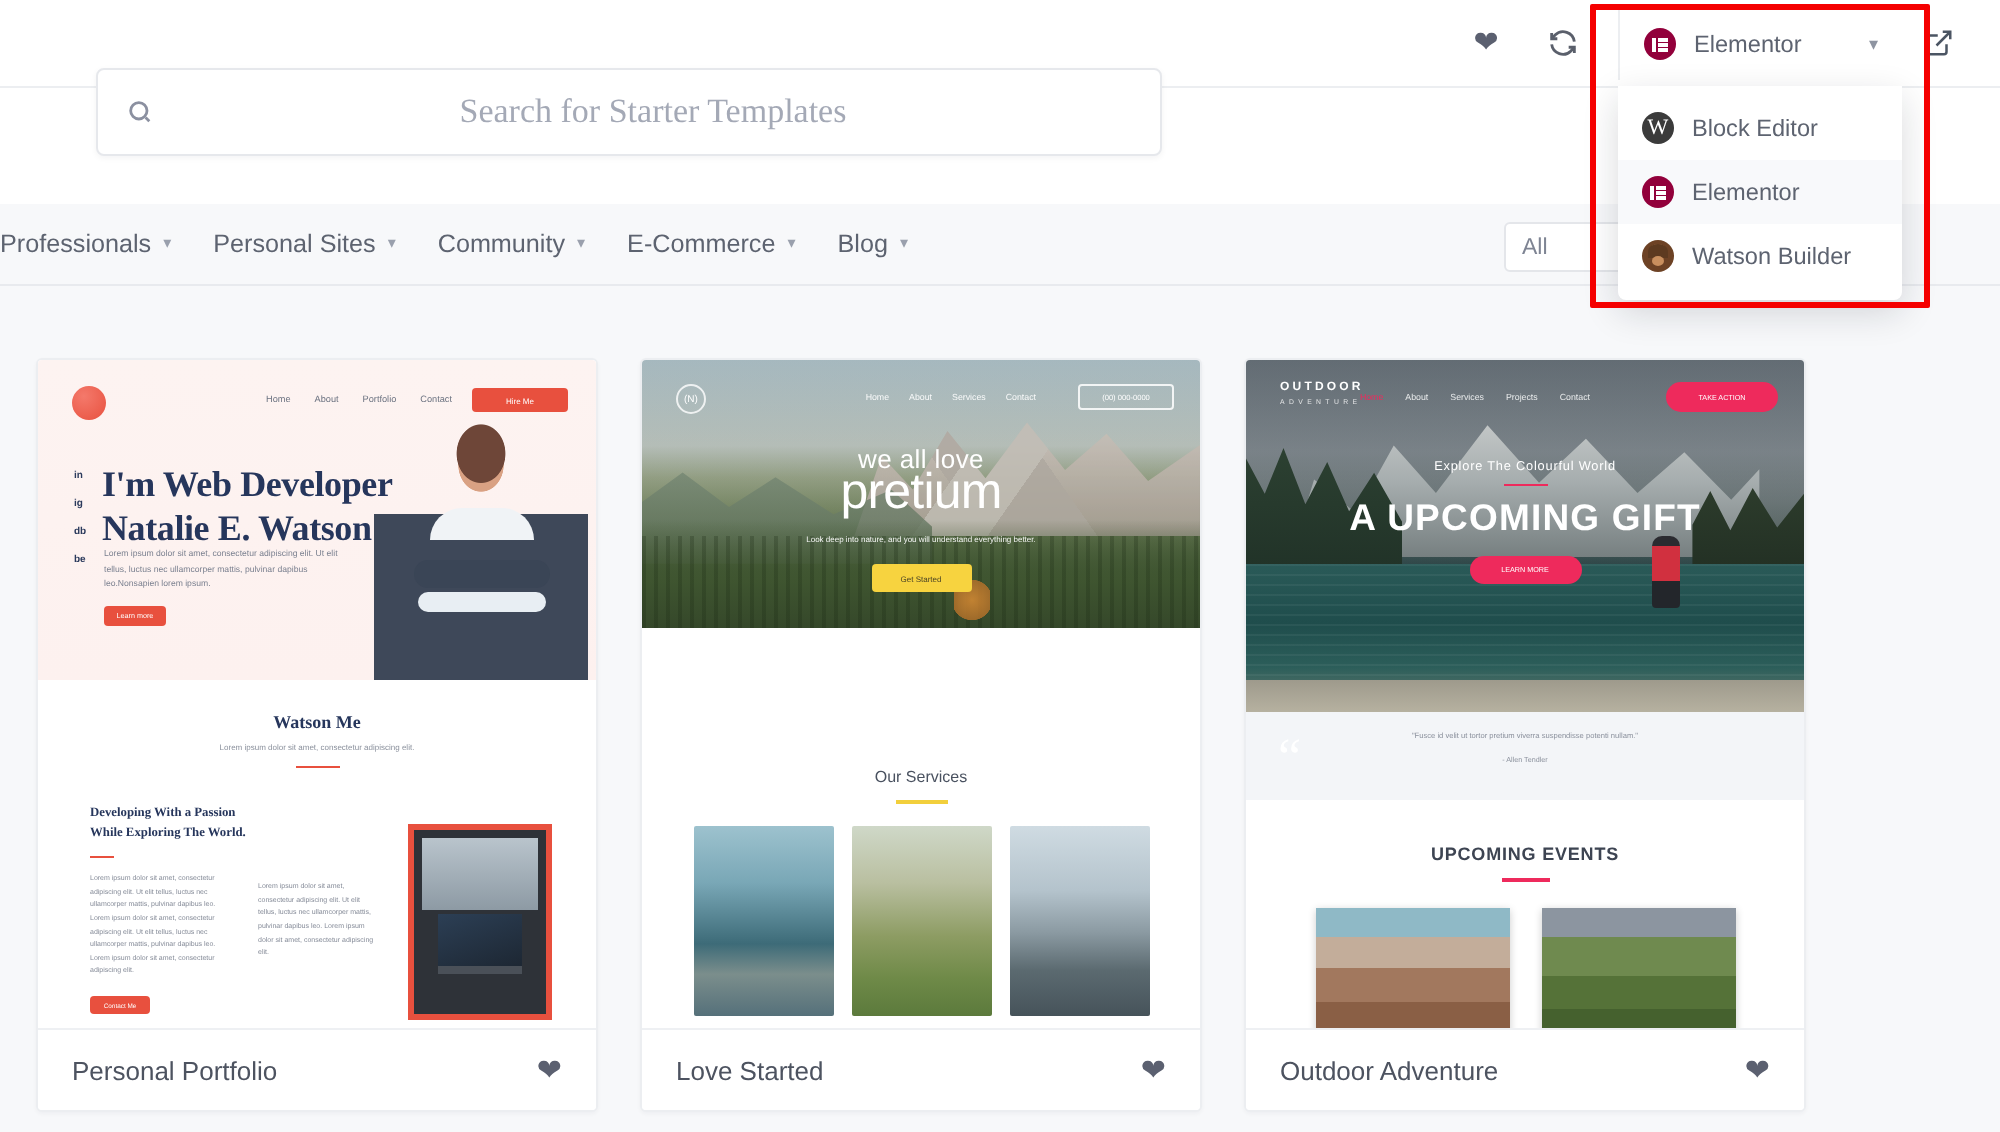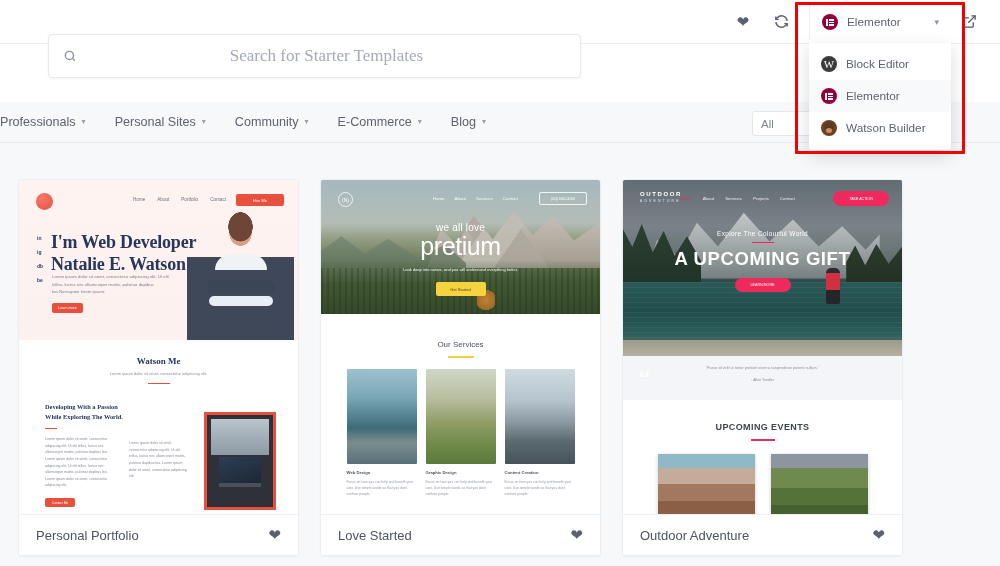--- a/index.html
+++ b/index.html
@@ -43,21 +43,21 @@
   }
   .search-input::placeholder { color: #a4a9b6; }
 
   
   .navrow {
     position: absolute; top: 102px; left: 0; width: 1000px; height: 41px;
     background: #f7f8fa;
     border-bottom: 1px solid #e8eaee;
     display: flex; align-items: center;
   }
-  .navitems { display: flex; align-items: center; gap: 29px; padding-left: 0px; }
+  .navitems { display: flex; align-items: center; gap: 21px; padding-left: 0px; }
   .navitem {
     display: flex; align-items: center; gap: 6px; font-size: 12.6px;
     color: #5d6370; cursor: pointer; white-space: nowrap;
   }
   .caret { font-size: 8px; color: #9aa0ad; line-height: 1; }
   .filter-select {
     position: absolute; right: 168px; top: 9px;
     width: 80px; height: 25px; background: #fff;
     border: 1px solid #e4e6ea; border-radius: 3px;
     display: flex; align-items: center; justify-content: space-between;
@@ -171,28 +171,28 @@
     background: repeating-linear-gradient(90deg, rgba(25,40,18,.5) 0 2px, transparent 2px 6px);
     opacity:.5;
   }
   .t2-orange { position:absolute; left: 56%; bottom: 2%; width: 18px; height: 22px;
                background: radial-gradient(circle, #d98b33 0%, #b0702a 70%, transparent 72%); opacity:.85; }
   .t2-logo { position:absolute; left: 17px; top: 12px; width: 15px; height: 15px; border: 1px solid rgba(255,255,255,.8);
              border-radius: 50%; color:#fff; font-size:5px; display:flex; align-items:center; justify-content:center; }
   .t2-nav { position:absolute; right: 82px; top: 16px; display:flex; gap: 10px; font-size: 4.4px; color: rgba(255,255,255,.93); }
   .t2-cta { position:absolute; right: 13px; top: 12px; width: 48px; height: 13px; border:1px solid rgba(255,255,255,.85);
             border-radius:2px; color:#fff; font-size:3.8px; display:flex;align-items:center;justify-content:center; }
-  .t2-sub { position:absolute; left:0; right:0; top: 42px; text-align:center; color:#fff; font-size: 10px; letter-spacing:.2px; }
+  .t2-sub { position:absolute; left:0; right:0; top: 42px; text-align:center; color:#fff; font-size: 13px; letter-spacing:.2px; }
   .t2-title { position:absolute; left:0; right:0; top: 52px; text-align:center; color:#fff; font-size: 25px; letter-spacing:-.4px; }
   .t2-desc { position:absolute; left:50%; transform:translateX(-50%); top: 86px; width:128px; text-align:center;
              color: rgba(255,255,255,.95); font-size: 4px; line-height:1.8; }
   .t2-btn { position:absolute; left:50%; transform:translateX(-50%); top: 102px; width: 50px; height: 14px;
             background:#f7d33f; border-radius:2px; color:#4a4325; font-size:4px;
             display:flex;align-items:center;justify-content:center; }
-  .t2-body { flex:1; background:#fff; position:relative; padding-top: 26px; }
+  .t2-body { flex:1; background:#fff; position:relative; padding-top: 26px; margin-top: 44px; }
   .t2-sec { text-align:center; font-size: 8px; color: #4a5260; }
   .t2-rule { width: 26px; height: 1.6px; background: #f2cf3c; margin: 7px auto 0; }
   .t2-cards { display:flex; gap: 9px; justify-content:center; margin-top: 11px; }
   .t2-card { width: 70px; }
   .t2-img { width: 70px; height: 95px; border-radius: 1px; }
   .t2-i1 { background: linear-gradient(180deg,#9dc2ce 0%, #79a7b6 30%, #3d6b78 62%, #7b8e8c 78%, #55707a 100%); }
   .t2-i2 { background: linear-gradient(180deg,#cfd8c8 0%, #b9bfa0 30%, #8d9c63 58%, #6f8a48 80%, #5c7a3c 100%); }
   .t2-i3 { background: linear-gradient(180deg,#cfdbe2 0%, #b4c3cc 34%, #8b9aa2 56%, #5b6a70 76%, #46535a 100%); }
   .t2-ct { font-size: 4.2px; color:#4d5460; margin-top: 6px; font-weight:bold; }
   .t2-cp { font-size: 3.4px; color:#959ba7; line-height:1.85; margin-top: 4px; }

